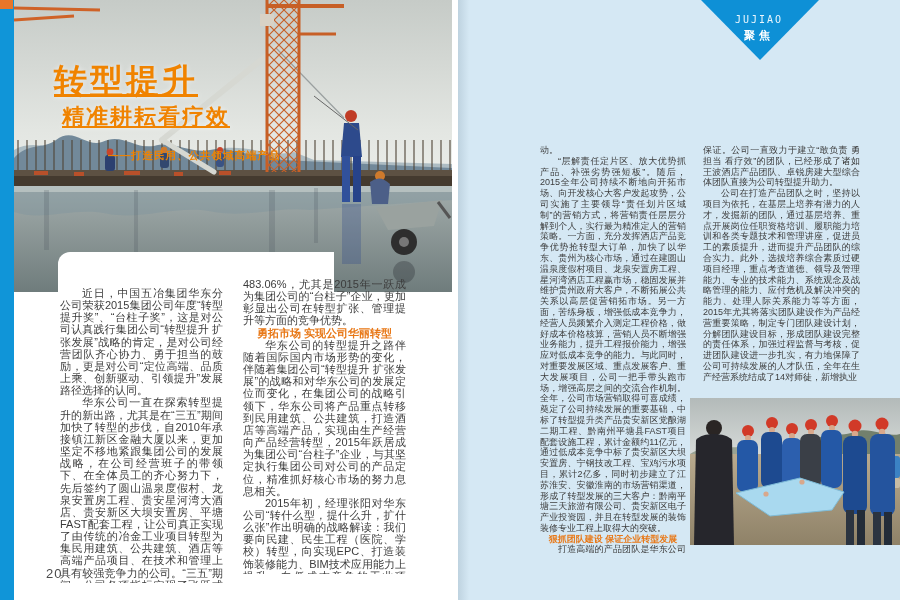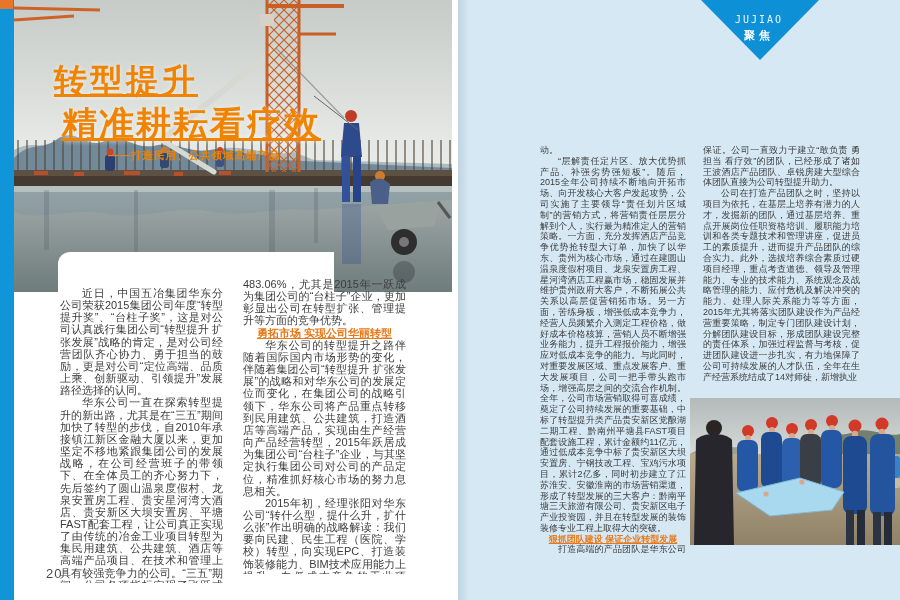--- a/index.html
+++ b/index.html
@@ -9,34 +9,34 @@
   .orange-corner{position:absolute;left:0;top:0;width:13px;height:9px;background:#e8762a;}
   .left-page{position:absolute;left:14px;top:0;width:444px;height:600px;background:#ffffff;}
   .gutter-shadow{position:absolute;left:458px;top:0;width:16px;height:600px;
           background:linear-gradient(90deg,rgba(110,135,152,.22),rgba(110,135,152,0) 70%);}
   .photo1{position:absolute;left:0;top:0;width:438px;height:292px;}
   .photo1 svg{display:block;width:100%;height:100%;}
   .notch{position:absolute;left:44px;top:252px;width:276px;height:41px;background:#ffffff;
           border-top-left-radius:12px;}
   .title-block{position:absolute;left:40px;top:64px;color:#f08300;font-weight:bold;line-height:1;text-decoration:underline;}
   .title-l1{font-size:33px;letter-spacing:3px;text-shadow:0 0 5px rgba(255,255,255,.55);}
-  .title-l2{font-size:35px;letter-spacing:2px;margin-top:9px;padding-left:8px;
+  .title-l2{font-size:22px;letter-spacing:2px;margin-top:9px;padding-left:8px;
             text-shadow:0 0 5px rgba(255,255,255,.55);text-align:right;}
   .subtitle{position:absolute;left:94px;top:149px;font-size:10.5px;font-weight:bold;
             color:#f08300;letter-spacing:1px;}
   .bodycol{position:absolute;color:#3c3c3c;text-align:justify;}
   .bodycol p{margin:0;}
   .lcol{font-size:11px;line-height:12.15px;}
   .lcol1{left:46px;top:287px;width:163px;height:296px;overflow:hidden;}
   .lcol2{left:229px;top:278px;width:163px;height:296px;overflow:hidden;}
   .rcol{font-size:9px;line-height:10.8px;}
   .rcol1{left:540px;top:145px;width:146px;height:408px;overflow:hidden;}
   .rcol2{left:703px;top:145px;width:157px;height:248px;overflow:hidden;}
   .indent{text-indent:2em;}
-  .subhead{color:#e87817;font-weight:bold;text-align:center;text-indent:0;text-decoration:underline;}
+  .subhead{color:#e87817;font-weight:bold;text-align:center;text-indent:0;}
   .pagenum{position:absolute;left:32px;top:566px;font-size:13px;color:#4a4a4a;letter-spacing:1px;}
   .tab{position:absolute;left:693px;top:0;width:130px;height:62px;}
   .photo2{position:absolute;left:690px;top:398px;width:210px;height:147px;}
   .photo2 svg{display:block;width:100%;height:100%;}
 </style>
 </head>
 <body>
 
 <div class="spread">
 

